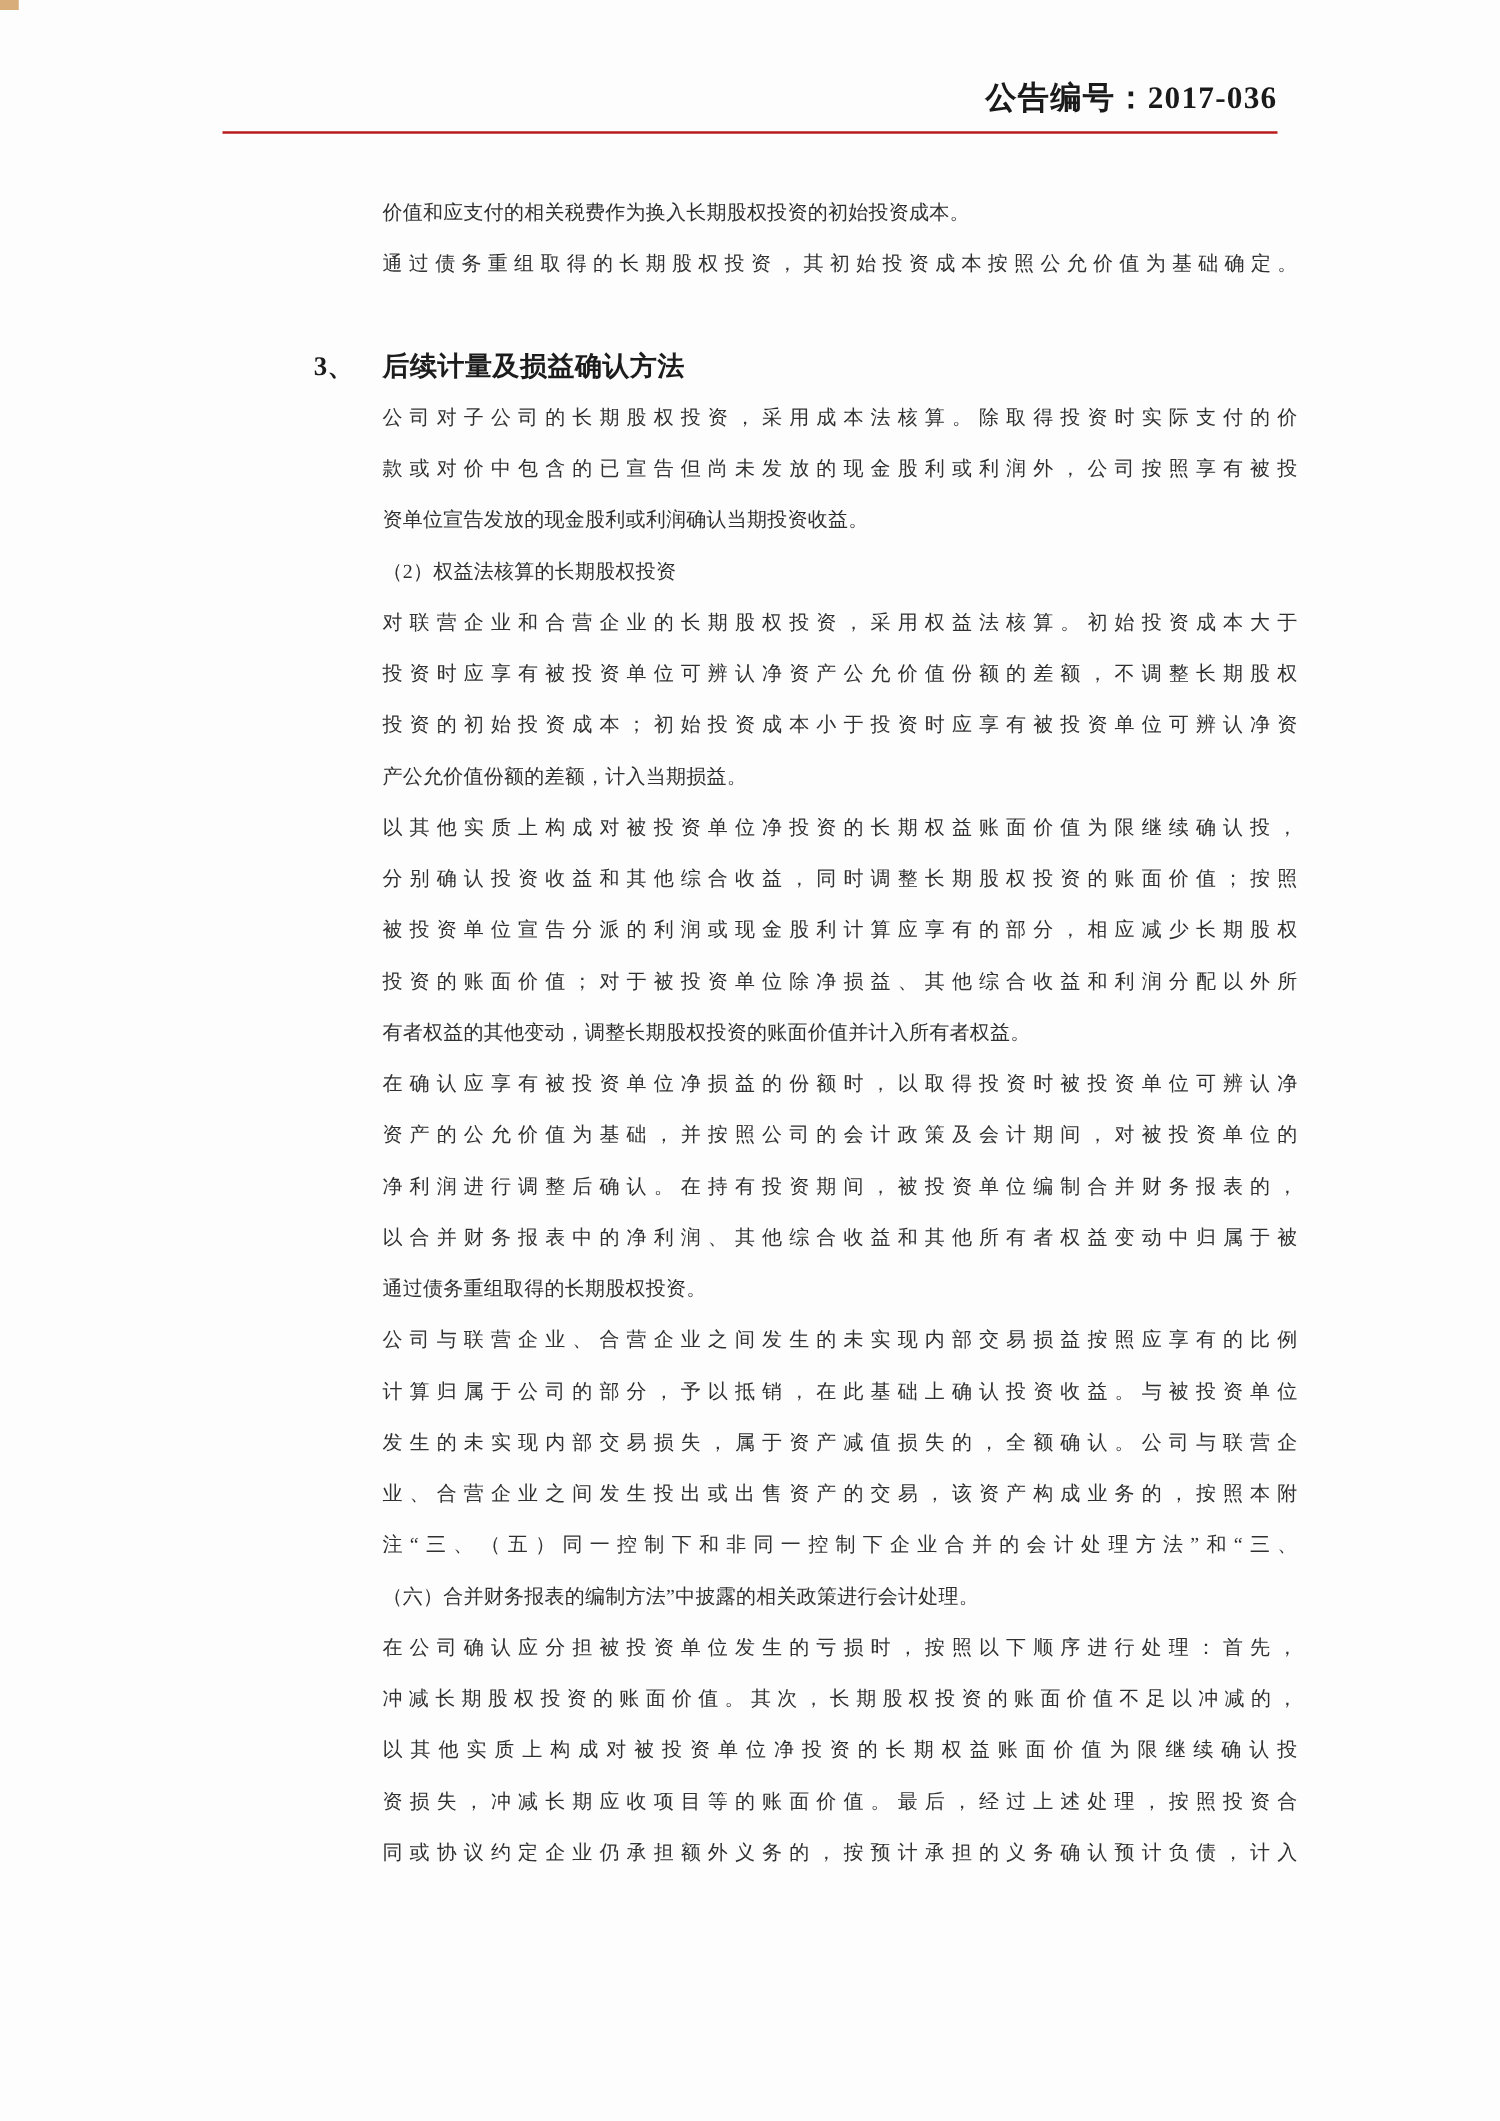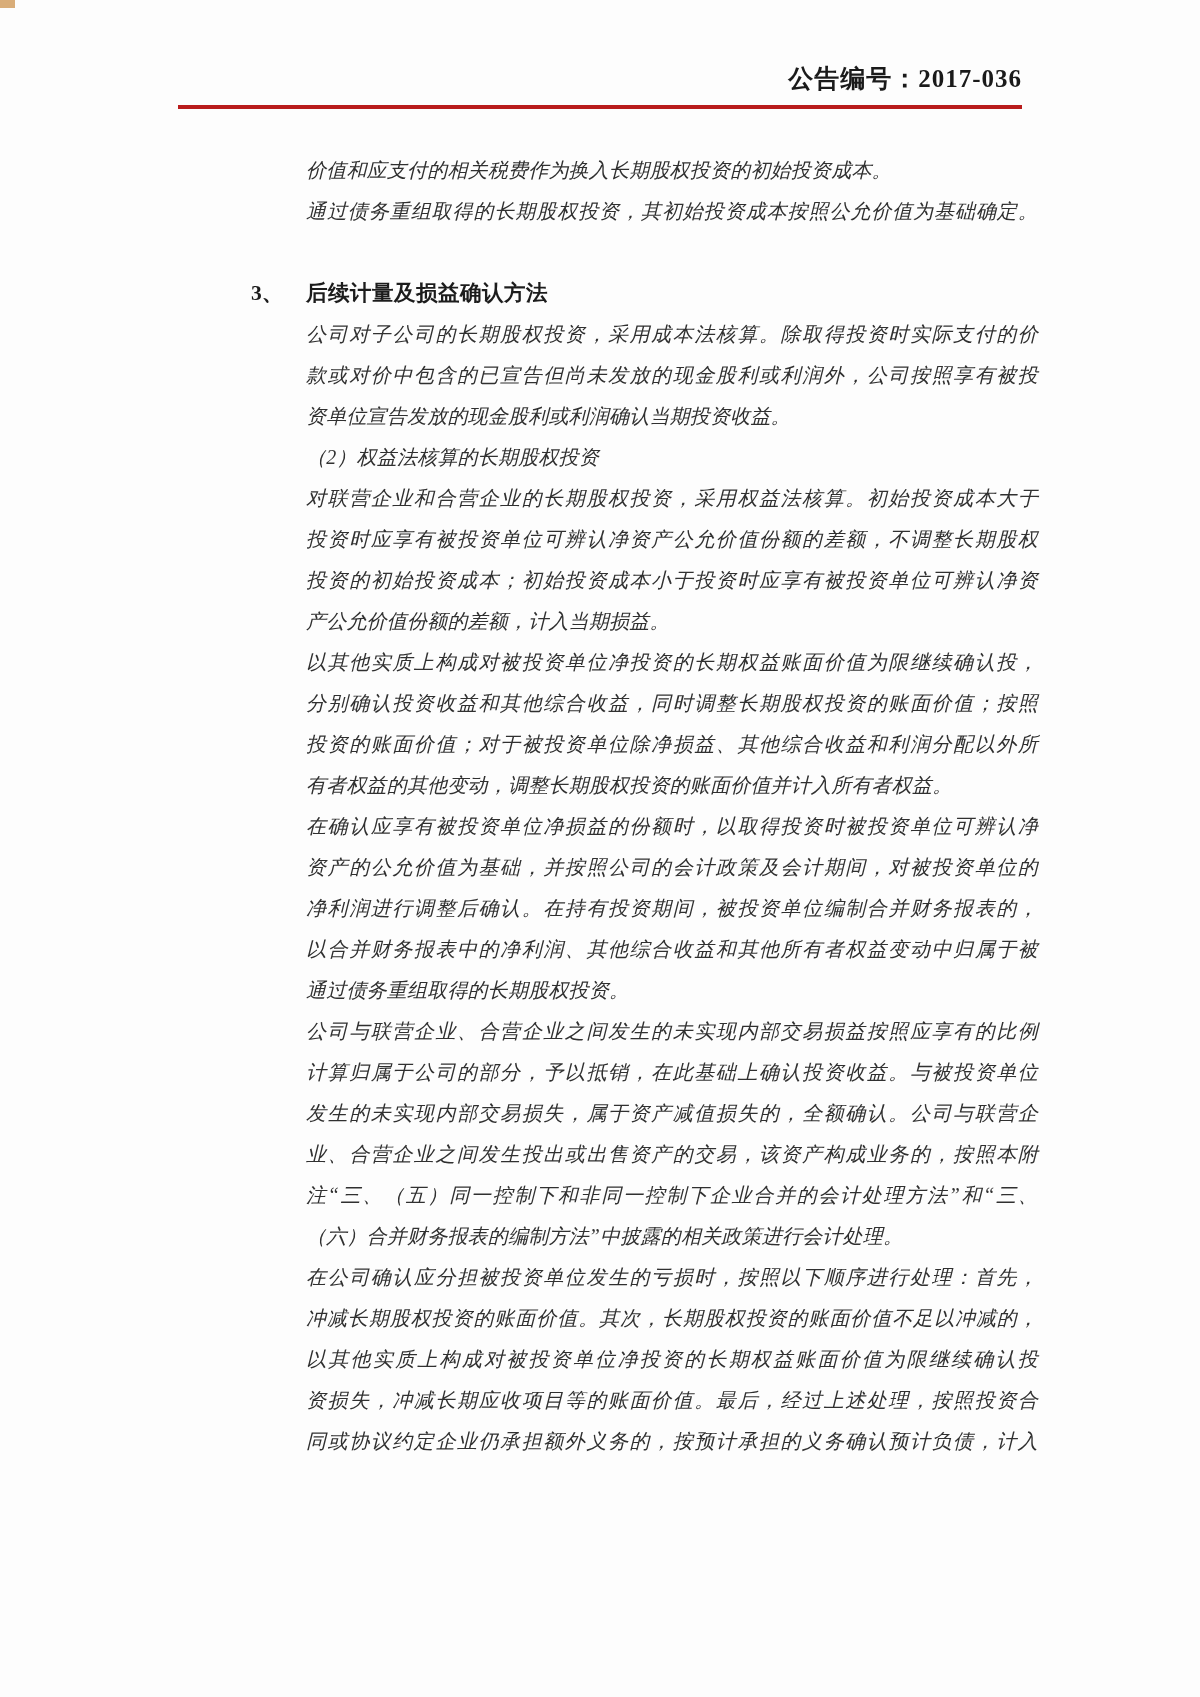--- a/index.html
+++ b/index.html
@@ -28,36 +28,35 @@
     position: absolute;
     left: 178px;
     top: 62px;
     width: 844px;
     text-align: right;
     font-weight: bold;
     font-size: 25px;
     line-height: 34px;
     color: #1a1a1a;
     letter-spacing: 1px;
-    border-bottom: 4px solid #b91c1c;
+    border-bottom: 2px solid #b91c1c;
     padding-bottom: 9px;
   }
   .doc-body {
     position: absolute;
     left: 306px;
     top: 150px;
     width: 732px;
     color: #303030;
   }
   .line {
-    font-size: 20px;
+    font-size: 16px;
     line-height: 41px;
     white-space: normal;
     letter-spacing: 0.2px;
-    font-style: italic;
   }
   .line.fill {
     text-align: justify;
     text-align-last: justify;
   }
   .heading-row {
     position: relative;
     margin-top: 41px;
     line-height: 41px;
     font-size: 21.5px;
@@ -88,20 +87,21 @@
       <div class="line fill">公司对子公司的长期股权投资，采用成本法核算。除取得投资时实际支付的价</div>
       <div class="line fill">款或对价中包含的已宣告但尚未发放的现金股利或利润外，公司按照享有被投</div>
       <div class="line">资单位宣告发放的现金股利或利润确认当期投资收益。</div>
       <div class="line">（2）权益法核算的长期股权投资</div>
       <div class="line fill">对联营企业和合营企业的长期股权投资，采用权益法核算。初始投资成本大于</div>
       <div class="line fill">投资时应享有被投资单位可辨认净资产公允价值份额的差额，不调整长期股权</div>
       <div class="line fill">投资的初始投资成本；初始投资成本小于投资时应享有被投资单位可辨认净资</div>
       <div class="line">产公允价值份额的差额，计入当期损益。</div>
       <div class="line fill">以其他实质上构成对被投资单位净投资的长期权益账面价值为限继续确认投，</div>
       <div class="line fill">分别确认投资收益和其他综合收益，同时调整长期股权投资的账面价值；按照</div>
+      <div class="line fill">被投资单位宣告分派的利润或现金股利计算应享有的部分，相应减少长期股权</div>
       <div class="line fill">投资的账面价值；对于被投资单位除净损益、其他综合收益和利润分配以外所</div>
       <div class="line">有者权益的其他变动，调整长期股权投资的账面价值并计入所有者权益。</div>
       <div class="line fill">在确认应享有被投资单位净损益的份额时，以取得投资时被投资单位可辨认净</div>
       <div class="line fill">资产的公允价值为基础，并按照公司的会计政策及会计期间，对被投资单位的</div>
       <div class="line fill">净利润进行调整后确认。在持有投资期间，被投资单位编制合并财务报表的，</div>
       <div class="line fill">以合并财务报表中的净利润、其他综合收益和其他所有者权益变动中归属于被</div>
       <div class="line">通过债务重组取得的长期股权投资。</div>
       <div class="line fill">公司与联营企业、合营企业之间发生的未实现内部交易损益按照应享有的比例</div>
       <div class="line fill">计算归属于公司的部分，予以抵销，在此基础上确认投资收益。与被投资单位</div>
       <div class="line fill">发生的未实现内部交易损失，属于资产减值损失的，全额确认。公司与联营企</div>

